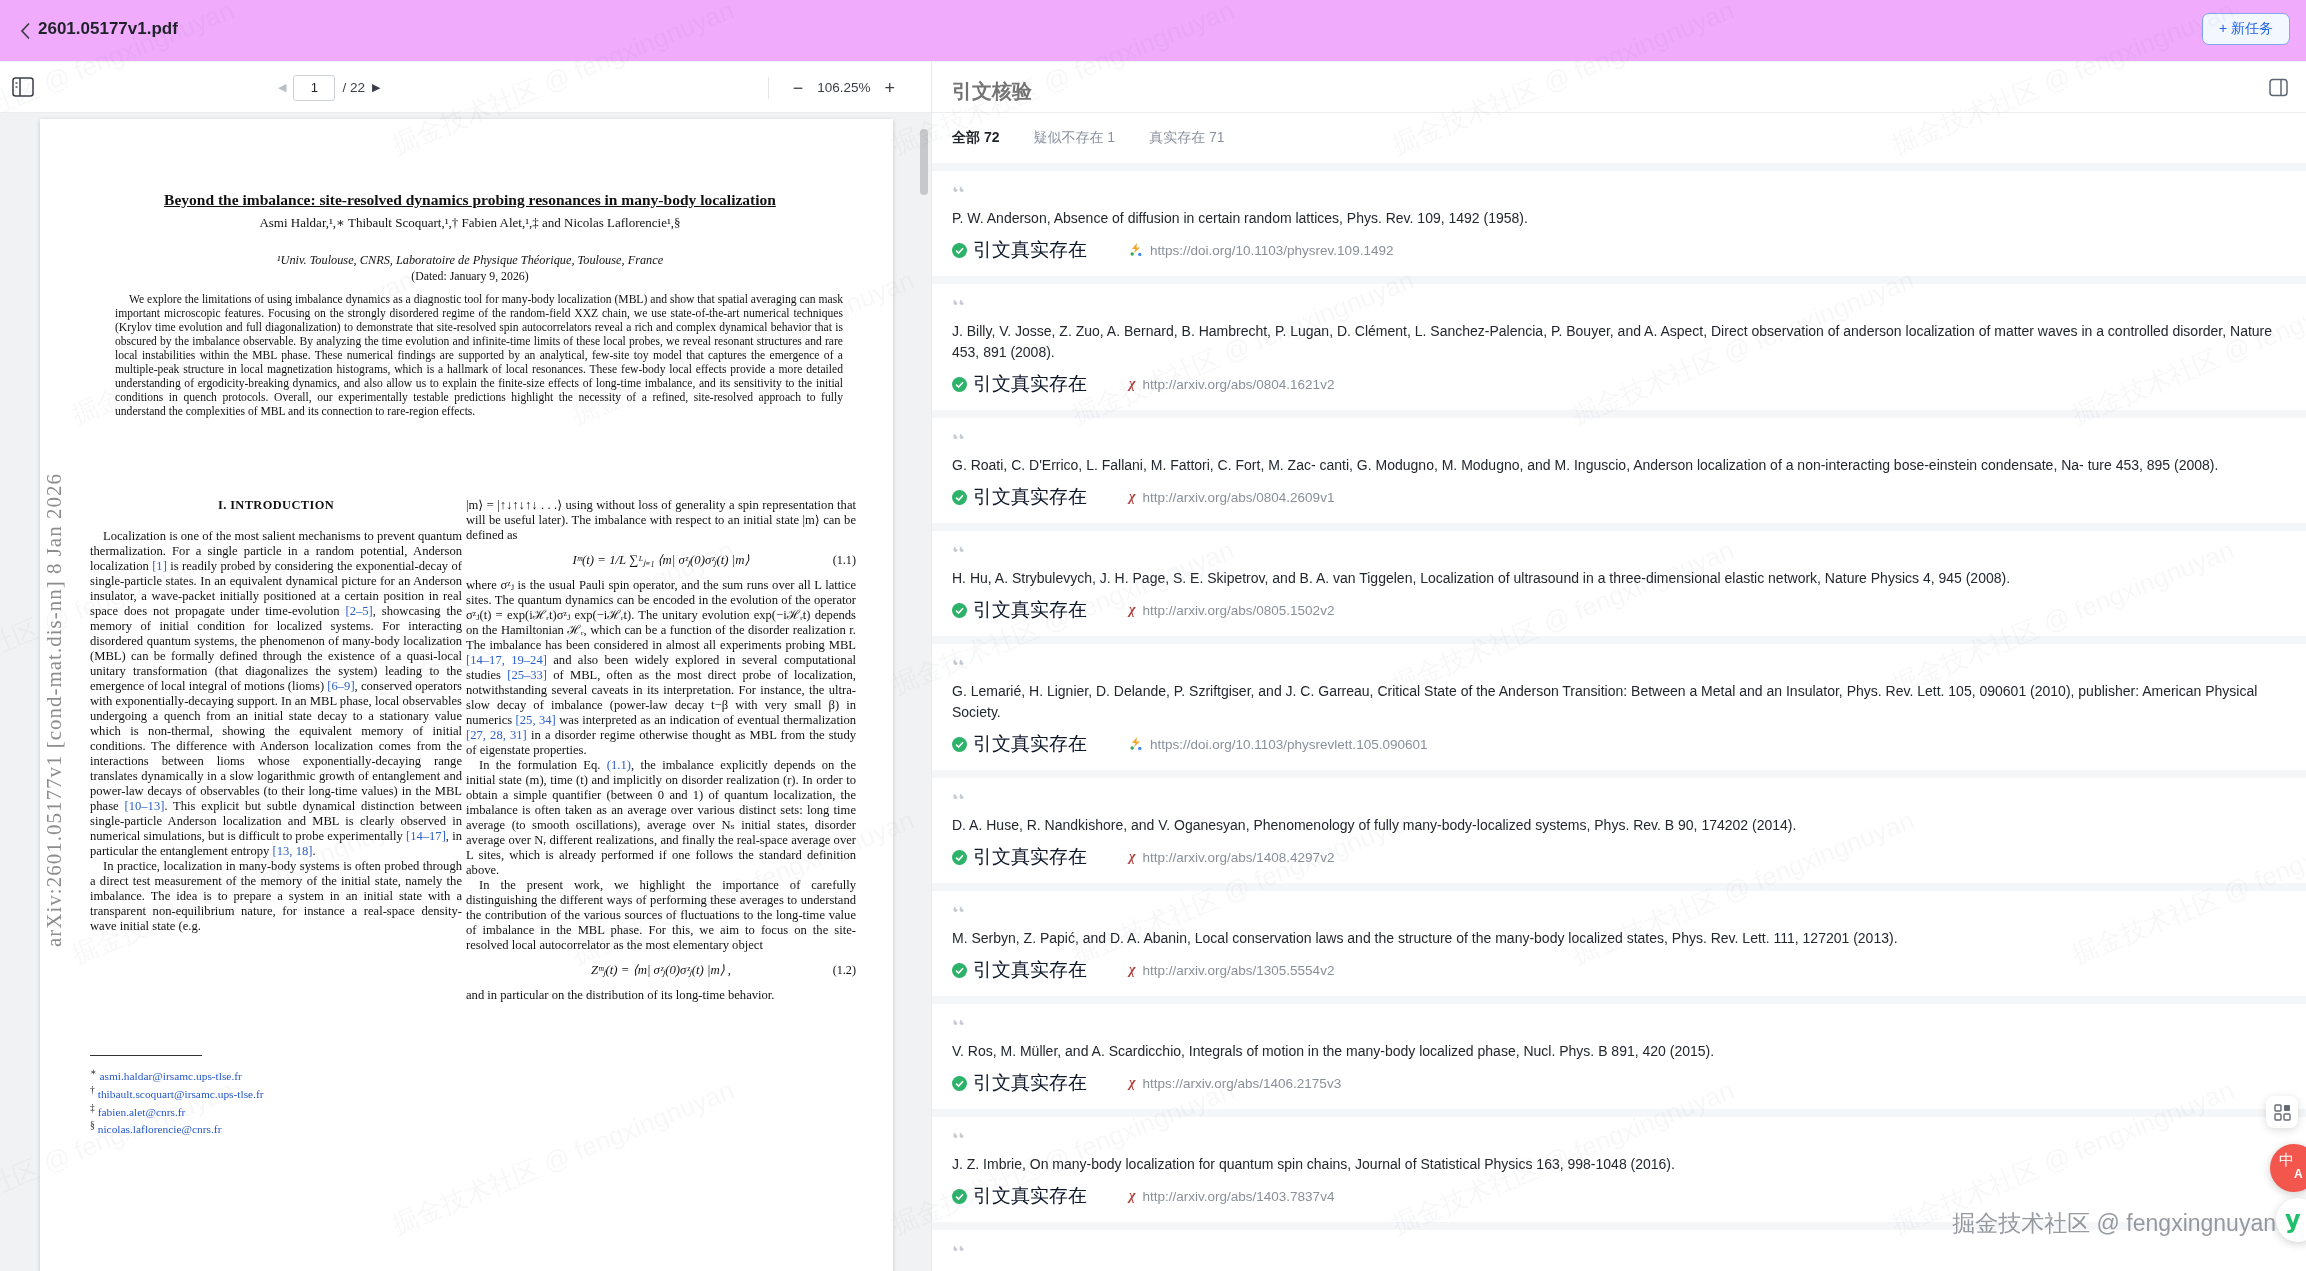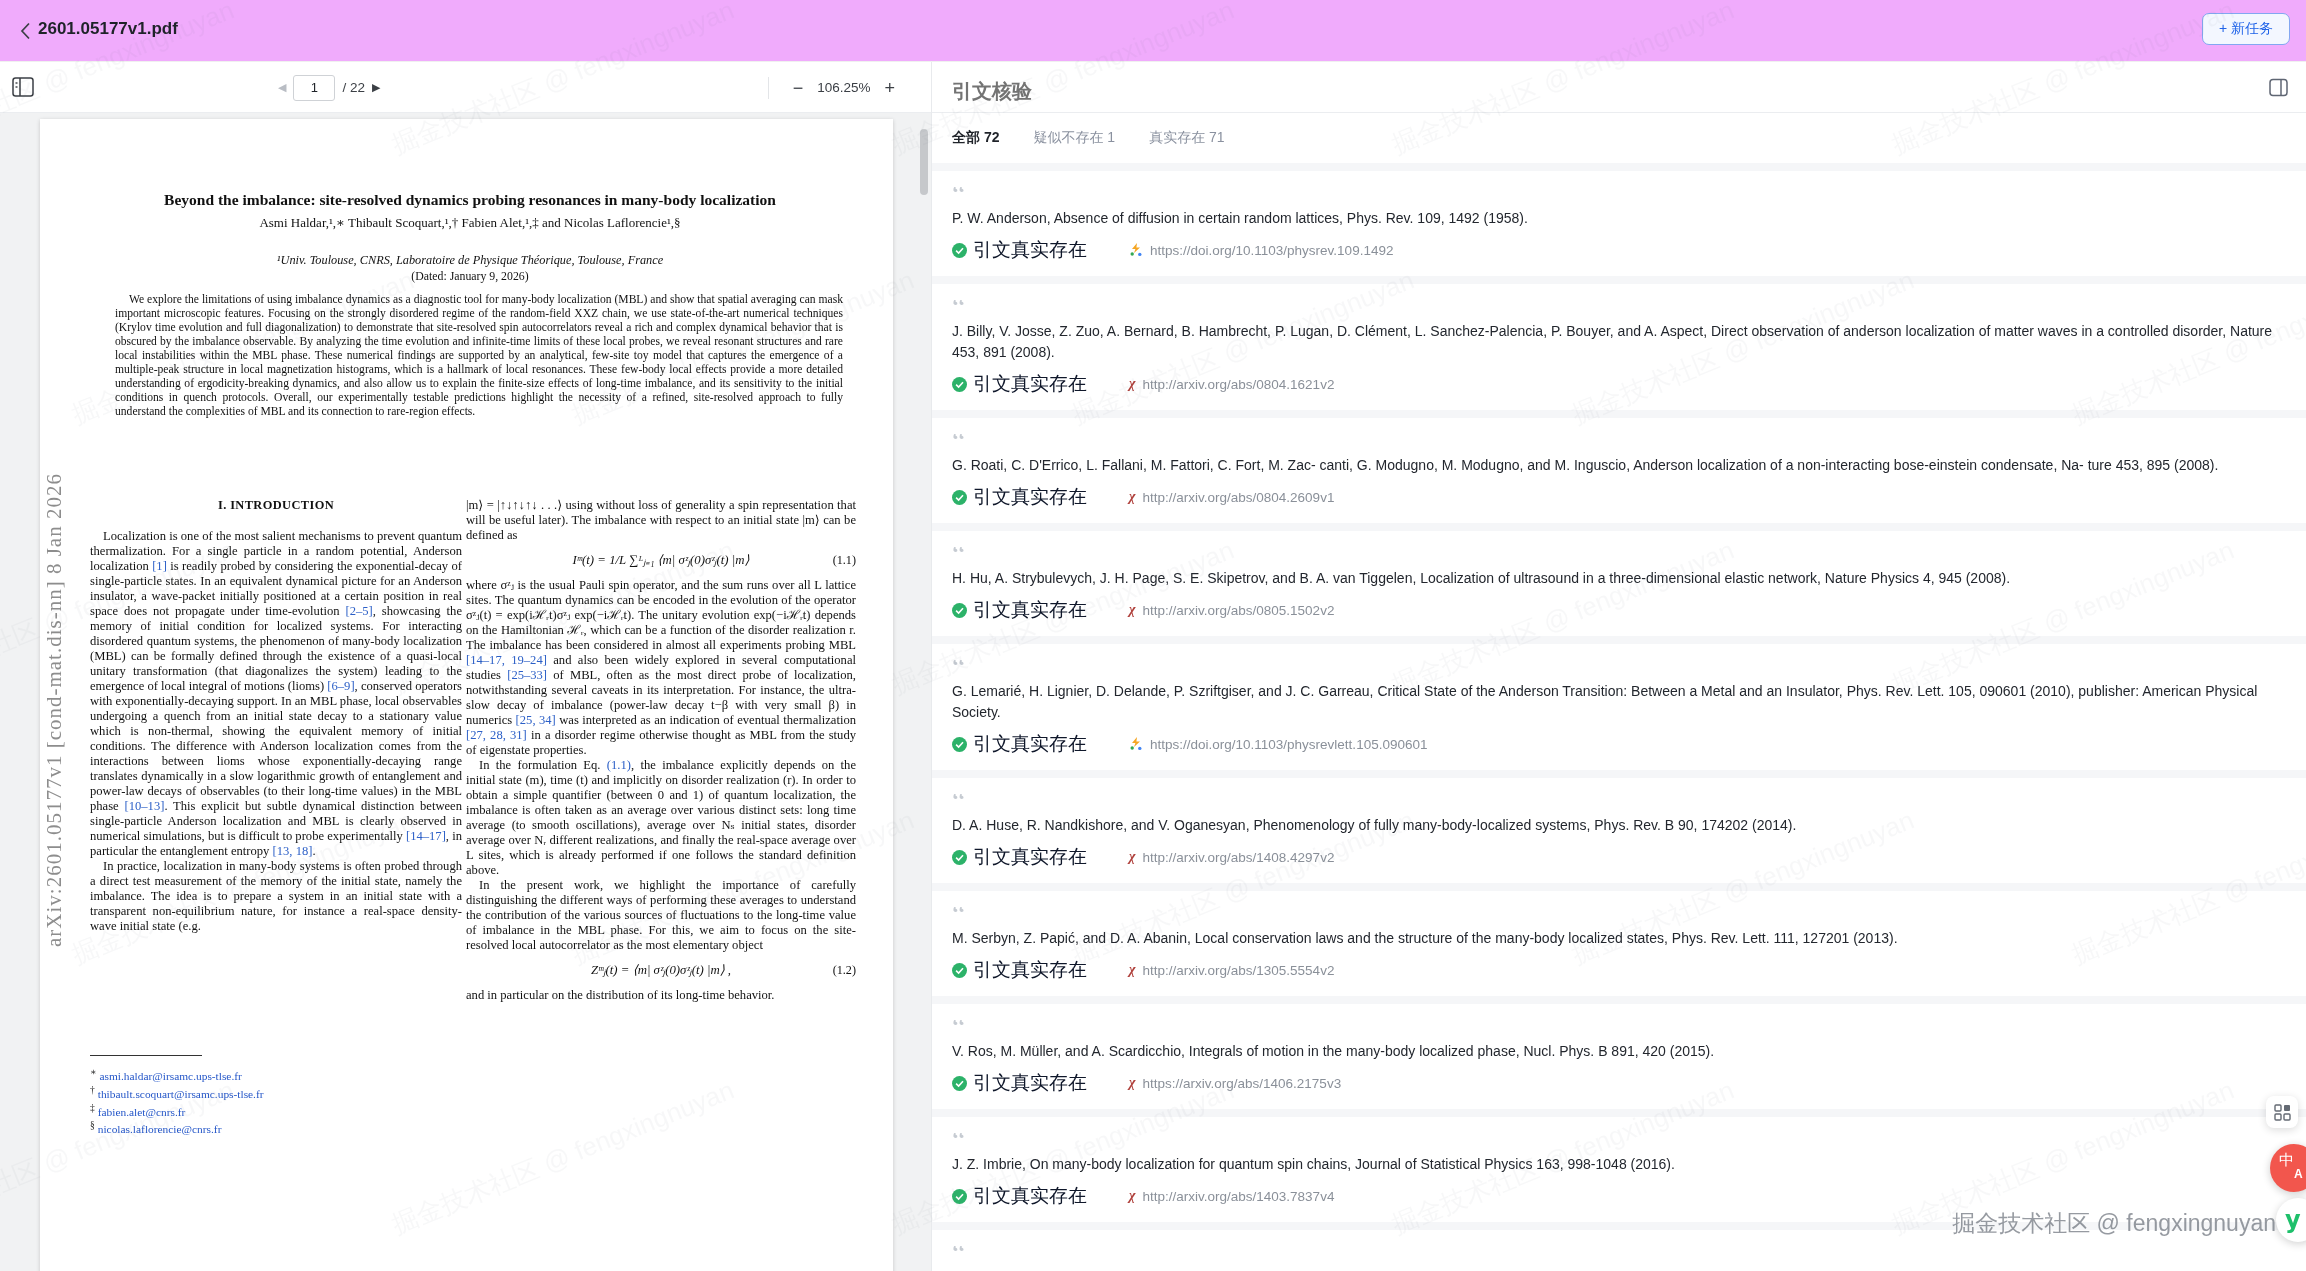--- a/index.html
+++ b/index.html
@@ -38,21 +38,21 @@
     background:#c6c8cb; }
   .pdf-page { position:relative; margin:6px 0 0 40px; width:853px; height:1600px; background:#fff;
     box-shadow:0 1px 4px rgba(0,0,0,.18); font-family:"Liberation Serif","DejaVu Serif",serif; color:#111; }
 
   .arxiv-side { position:absolute; left:2px; top:221px; height:740px; width:30px;
     writing-mode:vertical-rl; transform:rotate(180deg); text-align:center;
     font-size:21px; color:#8d8d8d; letter-spacing:1px; white-space:nowrap;
     font-family:"Liberation Serif","DejaVu Serif",serif; }
 
   .pdf-title { position:absolute; left:40px; top:72px; width:780px; text-align:center;
-    font-size:15.5px; font-weight:700; }
+    font-size:15.5px; font-weight:700;text-decoration:underline; }
   .pdf-authors { position:absolute; left:40px; top:96px; width:780px; text-align:center; font-size:13px; }
   .pdf-affil { position:absolute; left:40px; top:134px; width:780px; text-align:center;
     font-size:12.3px; font-style:italic; }
   .pdf-date { position:absolute; left:40px; top:150px; width:780px; text-align:center; font-size:11.8px; }
   .pdf-abstract { position:absolute; left:75px; top:174px; width:728px; font-size:11.6px;
     line-height:14px; text-align:justify; text-indent:14px; }
 
   .col { position:absolute; top:379px; font-size:12.6px; line-height:15px; text-align:justify; }
   .col-l { left:50px; width:372px; }
   .col-r { left:426px; width:390px; }

